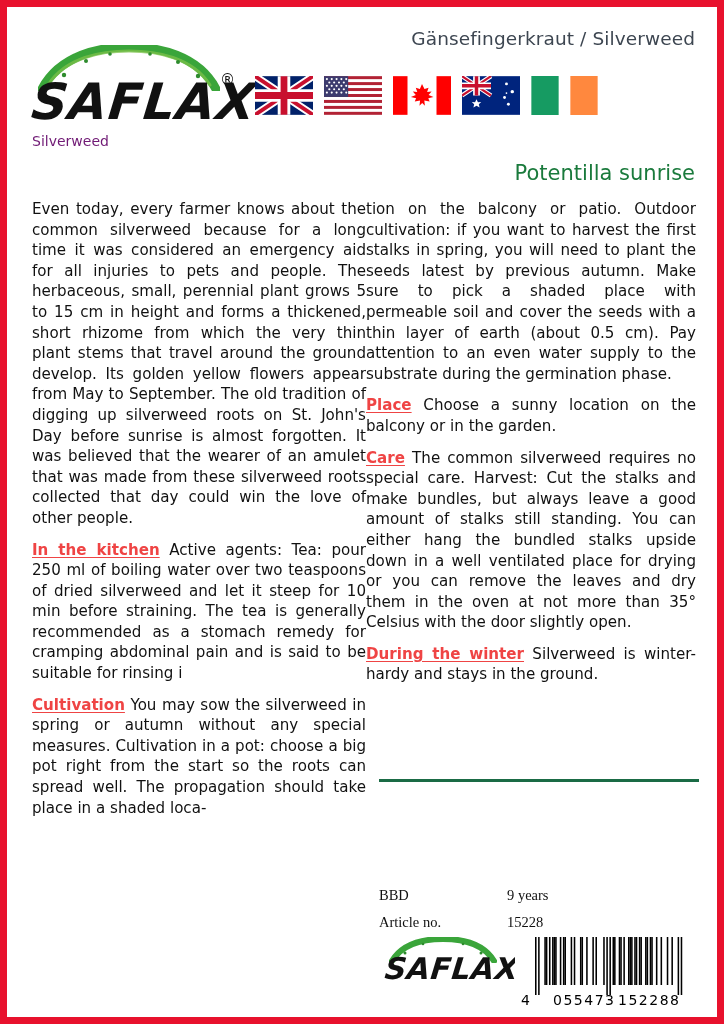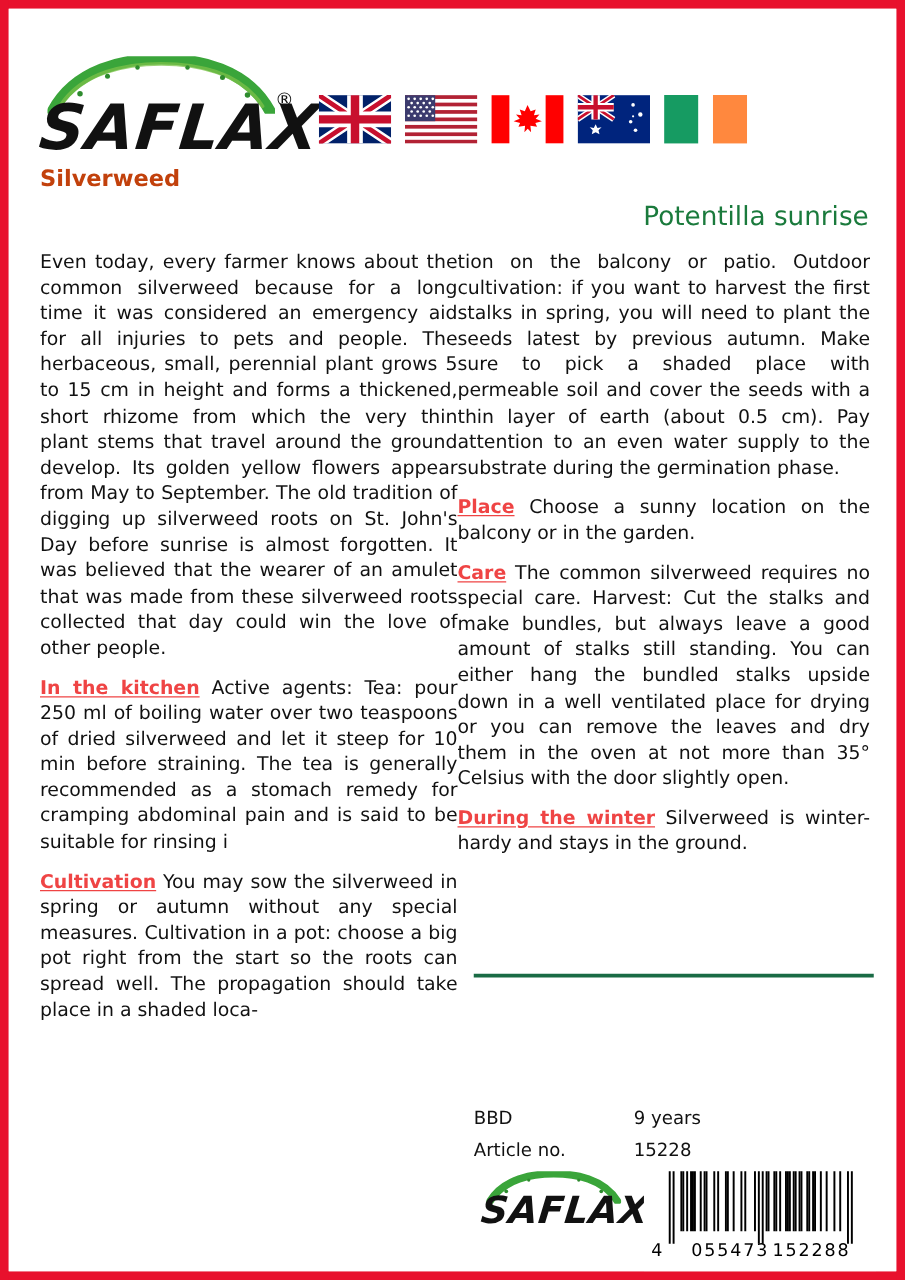--- a/index.html
+++ b/index.html
@@ -103,23 +103,23 @@
 
   
   .titles {
     position: relative;
     height: 66px;
   }
   .common-name {
     position: absolute;
     left: 25px;
     top: 0px;
-    font-size: 18px;
-    font-weight: bold;
-    color: #c2410c;
+    font-size: 14px;
+    font-weight: normal;
+    color: #701a75;
   }
   .botanic-name {
     position: absolute;
     right: 22px;
     top: 28px;
     font-size: 21px;
     color: #1a7a3c;
     white-space: nowrap;
   }
 
@@ -166,20 +166,21 @@
     position: absolute;
     left: 372px;
     top: 880px;
     width: 320px;
     font-size: 14.5px;
     color: #111;
   }
   .meta-row {
     display: flex;
     margin-bottom: 10px;
+    font-family: Liberation Serif, serif;
   }
   .meta-label { width: 128px; flex: none; }
   .meta-value { }
 
   .logo-small {
     position: absolute;
     left: 378px;
     top: 930px;
     width: 120px;
     height: 62px;
@@ -214,20 +215,21 @@
 
   <div class="frame-top"></div>
   <div class="frame-bottom"></div>
   <div class="frame-left"></div>
   <div class="frame-right"></div>
 
   <div class="inner">
 
     <div class="header">
 
+      <div class="german-name">Gänsefingerkraut / Silverweed</div>
 
       <div class="logo-main">
         <svg class="arc" viewBox="0 0 182 46">
           <path d="M4 44 C 22 10, 62 2, 91 2 C 120 2, 160 10, 178 44" stroke="#3aa53a" stroke-width="9" fill="none" stroke-linecap="round"></path>
           <path d="M10 40 C 28 12, 64 6, 91 6 C 118 6, 154 12, 172 40" stroke="#7cc24a" stroke-width="3" fill="none" stroke-linecap="round" opacity="0.75"></path>
           <circle cx="26" cy="30" r="2.2" fill="#2e8b2e"></circle>
           <circle cx="48" cy="16" r="2" fill="#2e8b2e"></circle>
           <circle cx="72" cy="9" r="1.8" fill="#2e8b2e"></circle>
           <circle cx="112" cy="9" r="1.8" fill="#2e8b2e"></circle>
           <circle cx="140" cy="17" r="2" fill="#2e8b2e"></circle>

